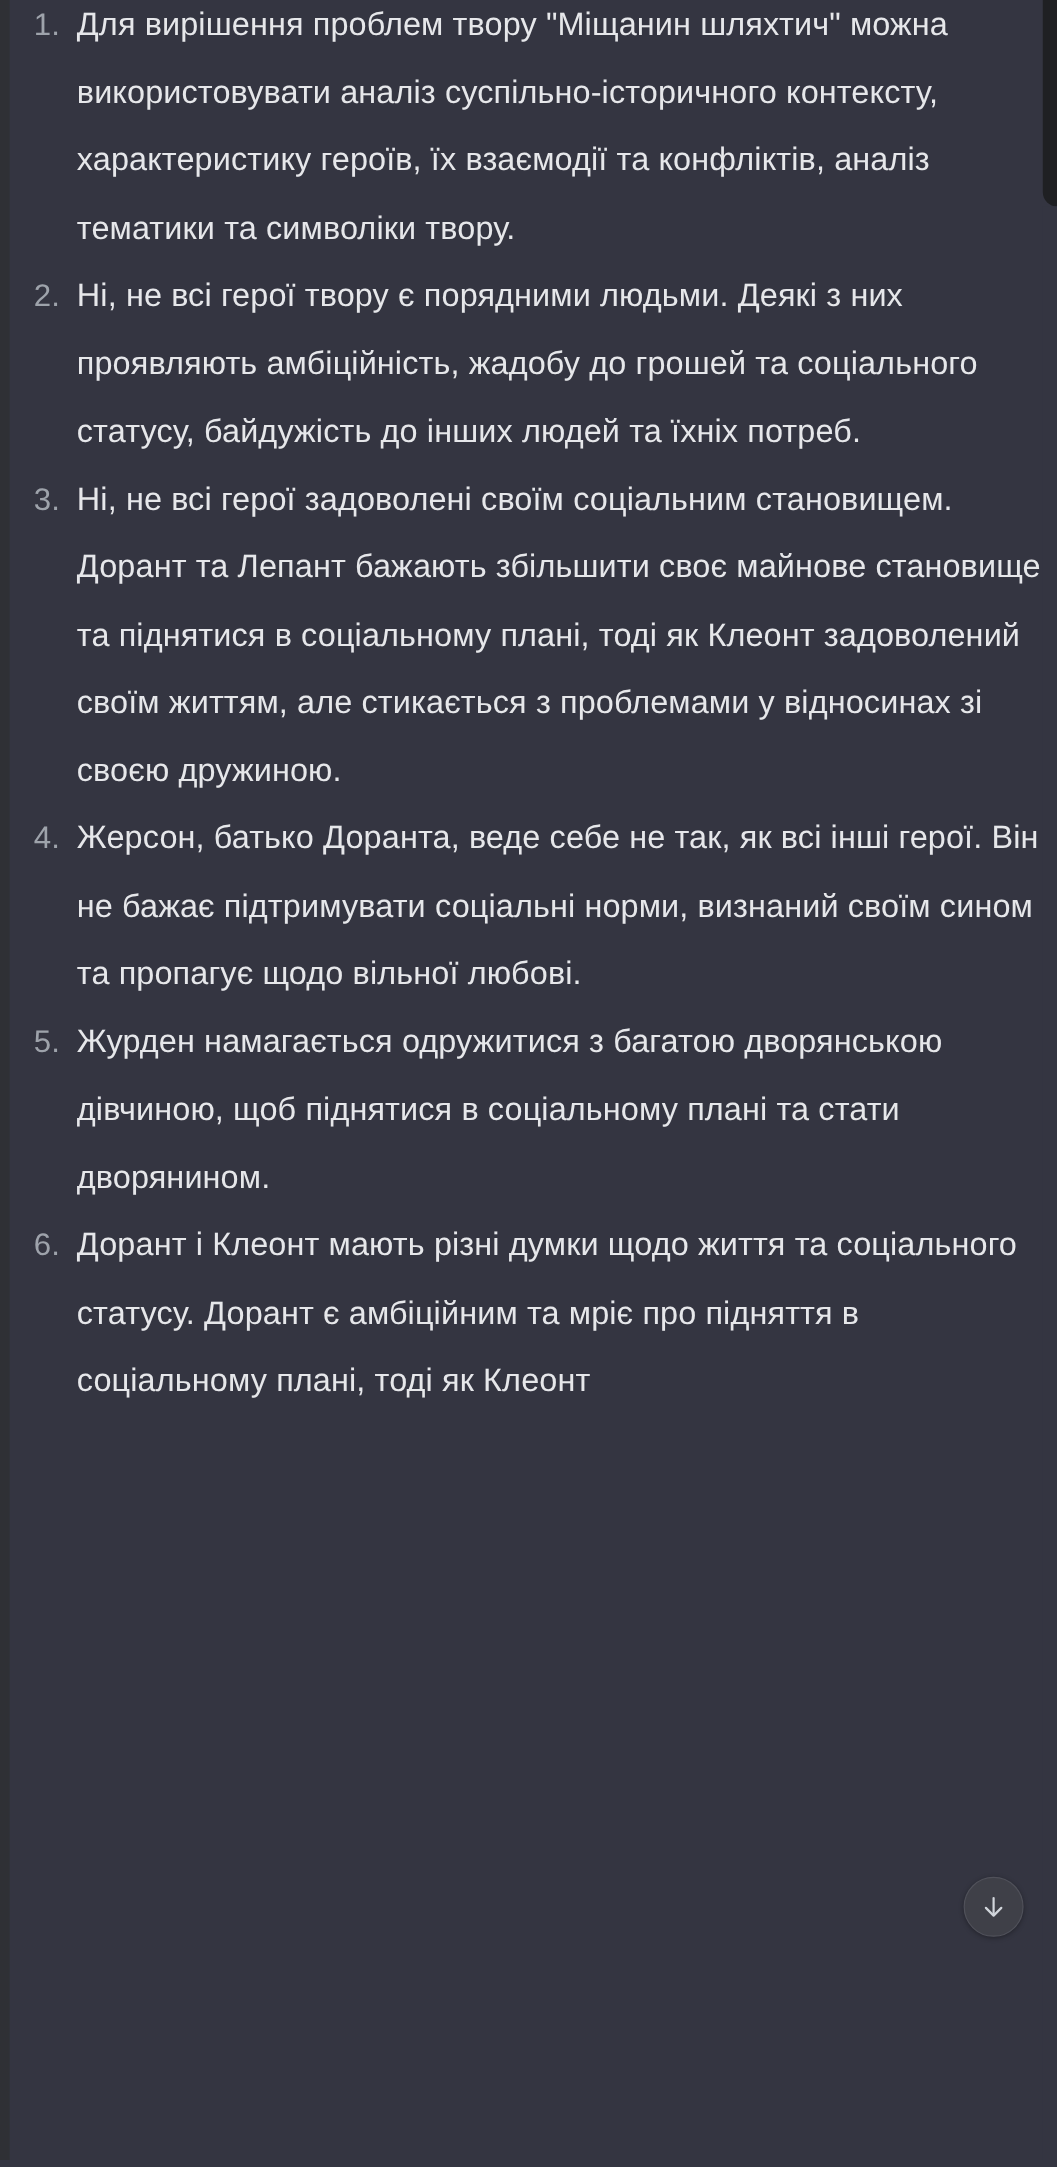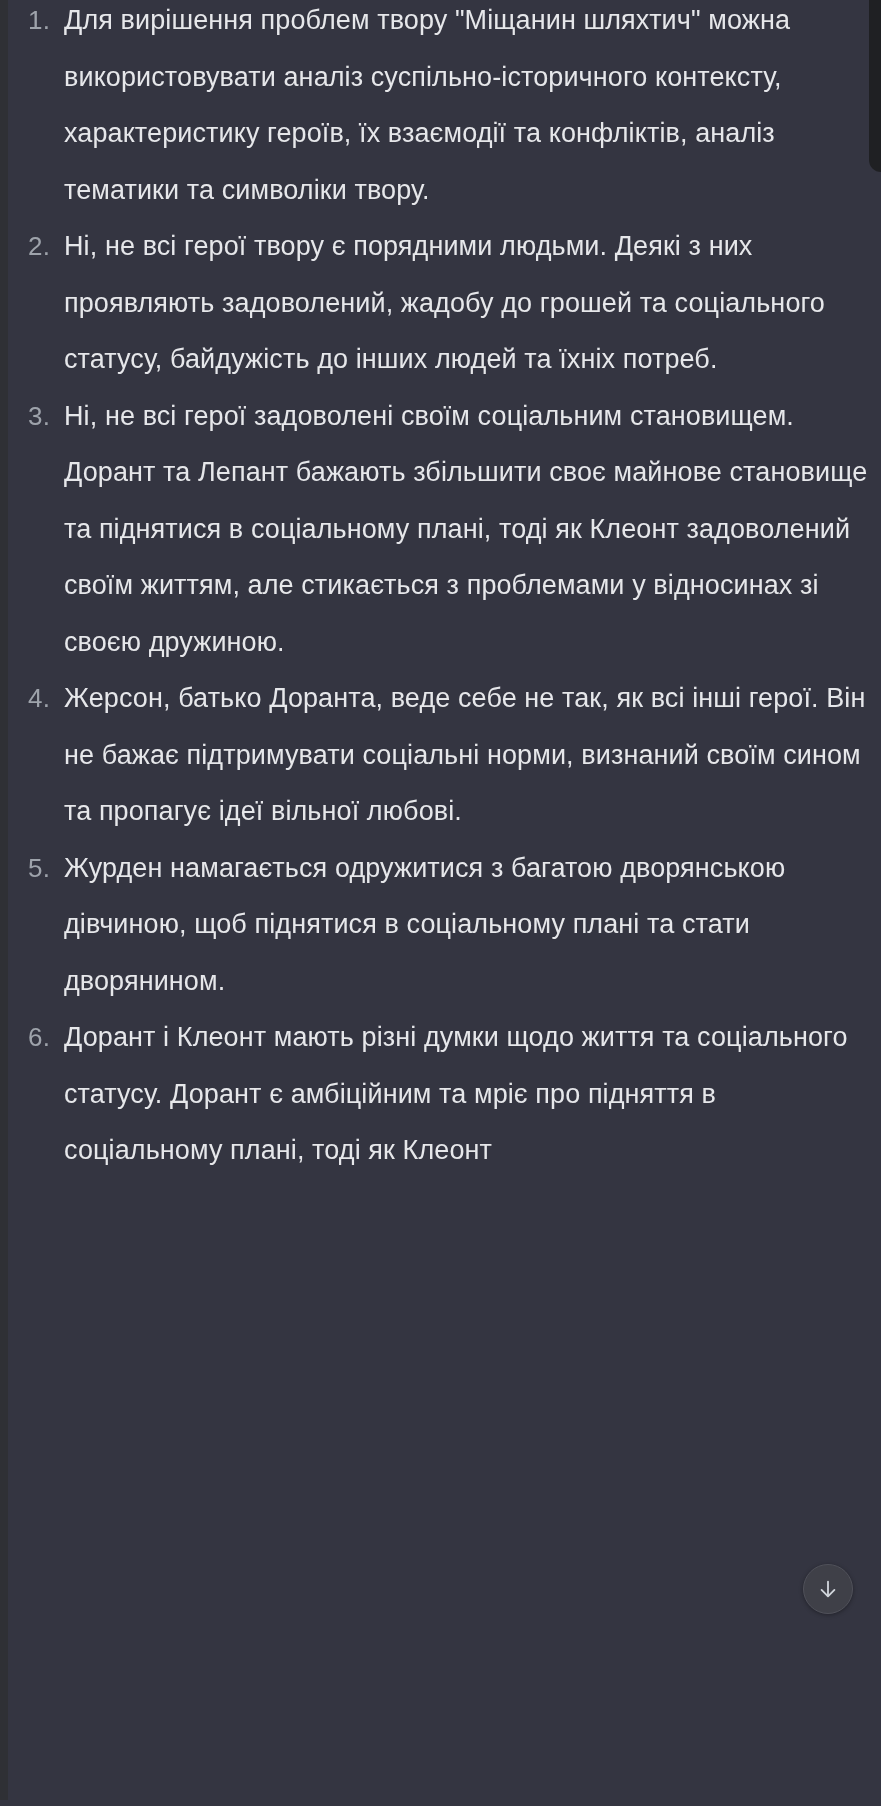--- a/index.html
+++ b/index.html
@@ -122,23 +122,23 @@
 </head>
 <body>
 
 <div class="left-gutter"></div>
 <div class="right-rail"></div>
 <div class="right-rail-lower"></div>
 
 <div class="message">
   <ol class="answer-list">
     <li>Для вирішення проблем твору "Міщанин шляхтич" можна використовувати аналіз суспільно-історичного контексту, характеристику героїв, їх взаємодії та конфліктів, аналіз тематики та символіки твору.</li>
-    <li>Ні, не всі герої твору є порядними людьми. Деякі з них проявляють задоволений, жадобу до грошей та соціального статусу, байдужість до інших людей та їхніх потреб.</li>
+    <li>Ні, не всі герої твору є порядними людьми. Деякі з них проявляють амбіційність, жадобу до грошей та соціального статусу, байдужість до інших людей та їхніх потреб.</li>
     <li>Ні, не всі герої задоволені своїм соціальним становищем. Дорант та Лепант бажають збільшити своє майнове становище та піднятися в соціальному плані, тоді як Клеонт задоволений своїм життям, але стикається з проблемами у відносинах зі своєю дружиною.</li>
-    <li>Жерсон, батько Доранта, веде себе не так, як всі інші герої. Він не бажає підтримувати соціальні норми, визнаний своїм сином та пропагує ідеї вільної любові.</li>
+    <li>Жерсон, батько Доранта, веде себе не так, як всі інші герої. Він не бажає підтримувати соціальні норми, визнаний своїм сином та пропагує щодо вільної любові.</li>
     <li>Журден намагається одружитися з багатою дворянською дівчиною, щоб піднятися в соціальному плані та стати дворянином.</li>
     <li>Дорант і Клеонт мають різні думки щодо життя та соціального статусу. Дорант є амбіційним та мріє про підняття в соціальному плані, тоді як Клеонт</li>
   </ol>
 </div>
 
 <div class="scroll-bottom">
   <span>
     <svg width="22" height="22" viewBox="0 0 24 24" fill="none" stroke="#d1d5db" stroke-width="2" stroke-linecap="round" stroke-linejoin="round">
       <line x1="12" y1="4" x2="12" y2="19"></line>
       <polyline points="5 13 12 20 19 13"></polyline>

